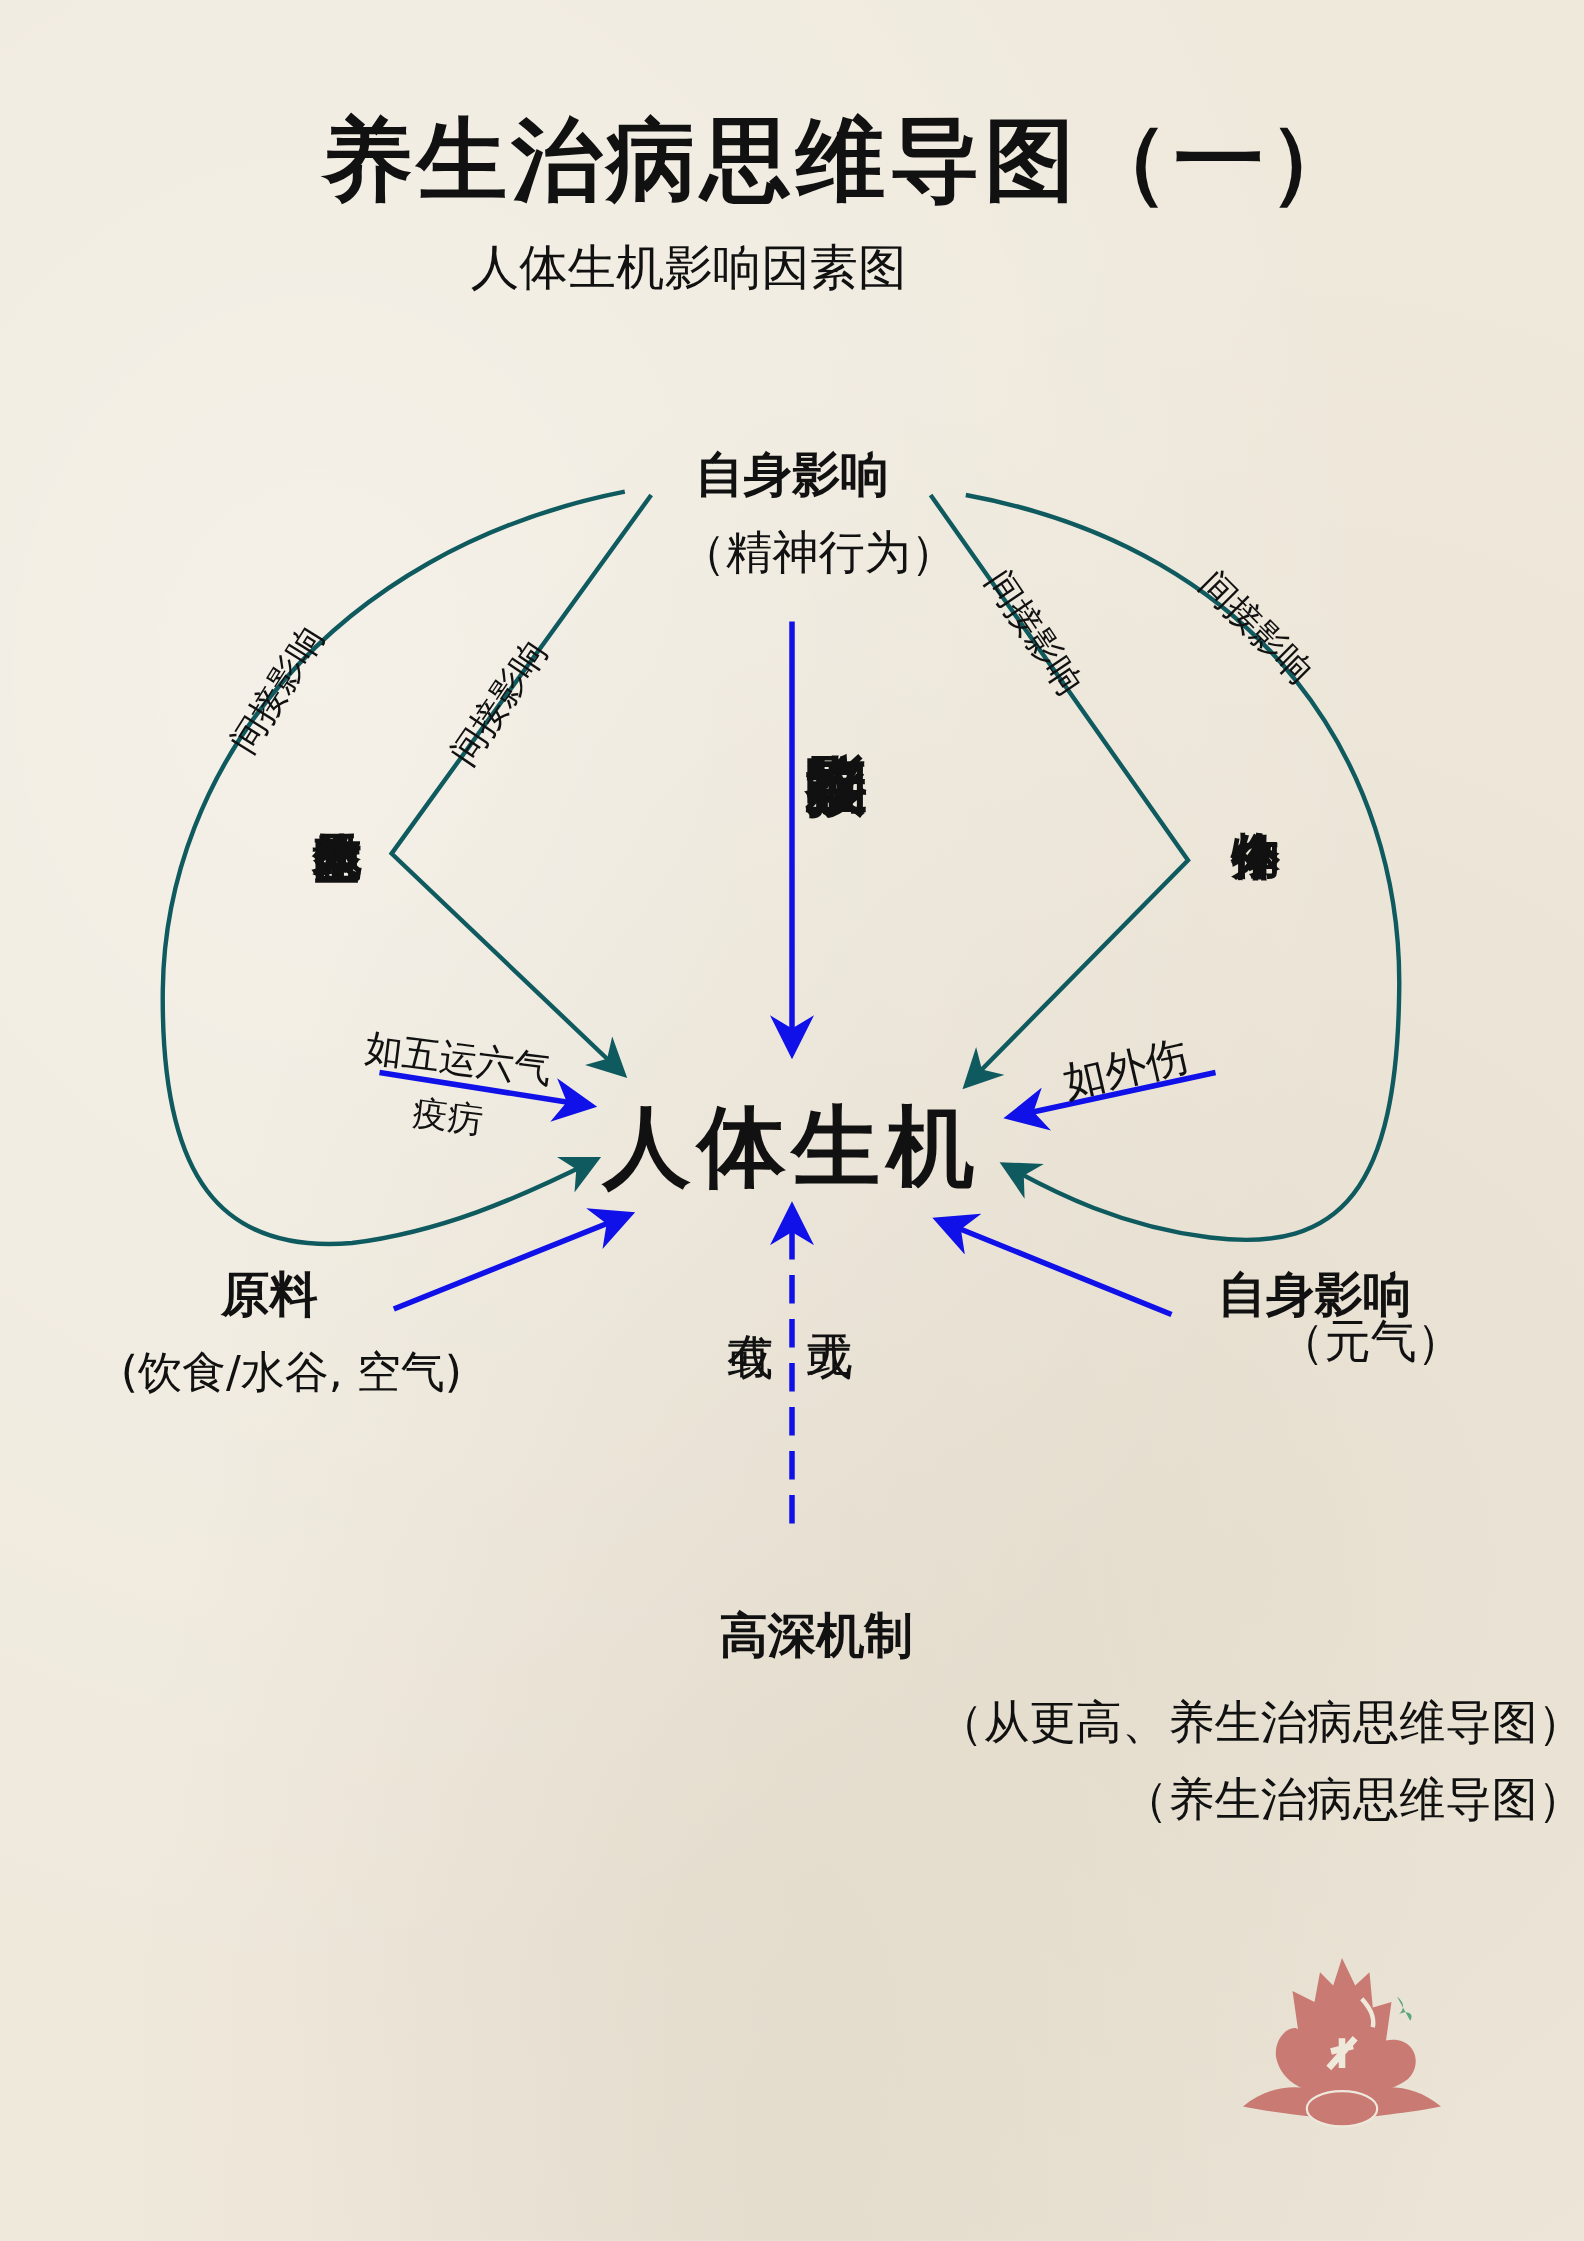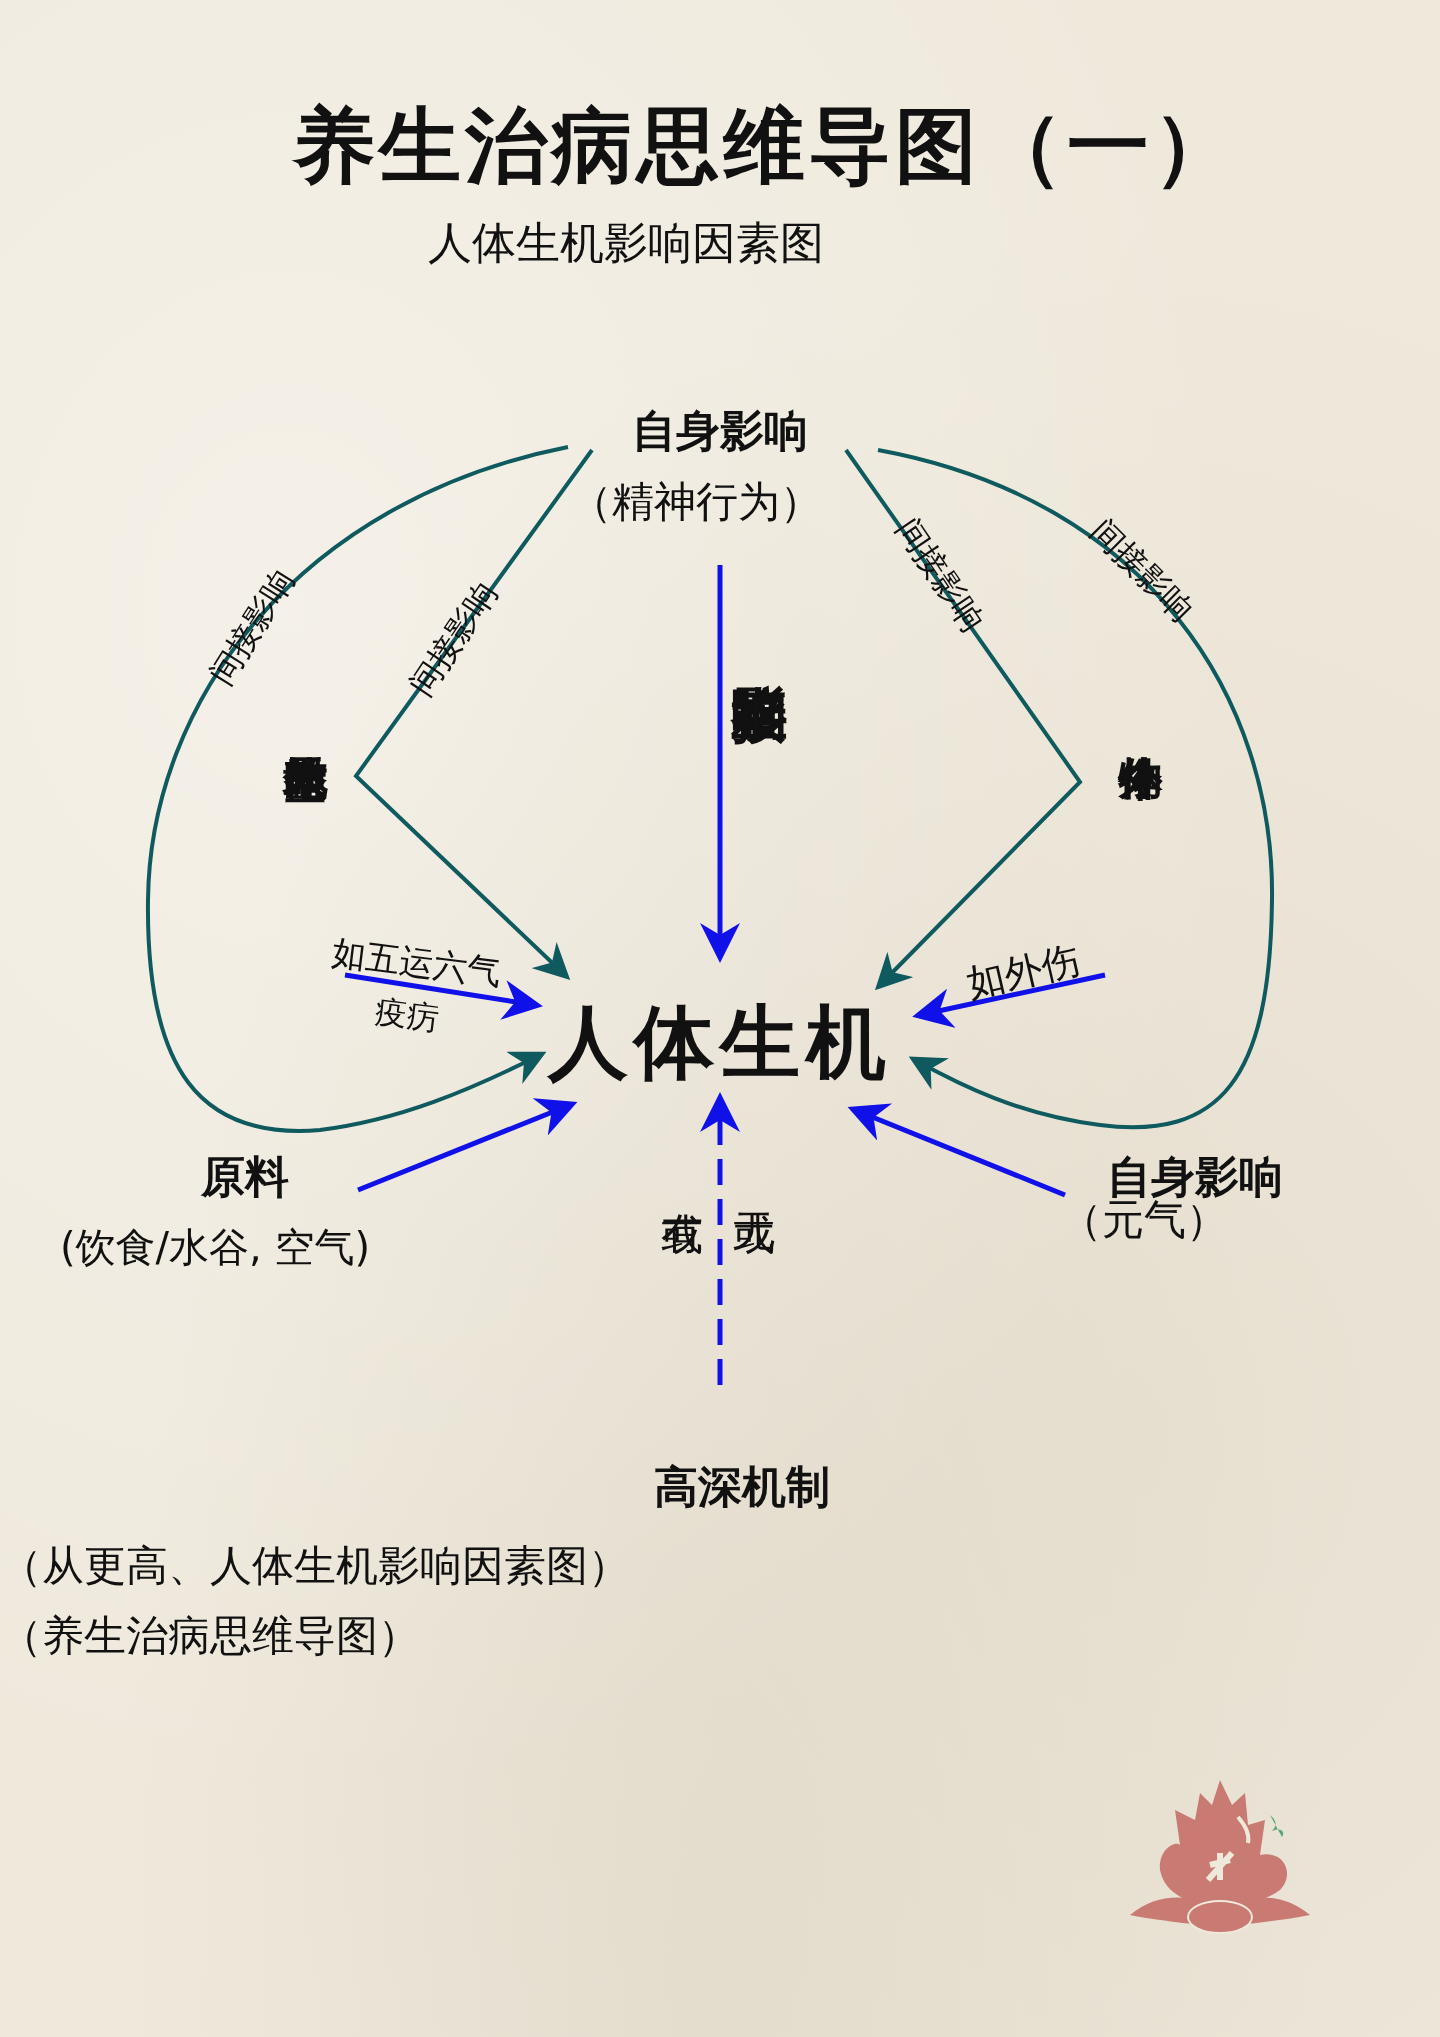--- a/index.html
+++ b/index.html
@@ -10,21 +10,21 @@
         radial-gradient(ellipse at 20% 30%, rgba(255,255,255,0.35), transparent 60%),
         radial-gradient(ellipse at 80% 70%, rgba(210,200,180,0.25), transparent 60%),
         radial-gradient(ellipse at 50% 100%, rgba(200,190,170,0.25), transparent 60%);
       font-family: "DejaVu Sans", "Liberation Sans", sans-serif;
       color: #111;
     }
     .abs { position: absolute; white-space: nowrap; }
     .title { left: 0; width: 1440px; top: 92px; text-align: center; font-size: 82px; font-weight: bold; letter-spacing: 4px; margin-left: 46px; }
     .subtitle { left: 0; width: 1252px; top: 214px; text-align: center; font-size: 44px; }
     .node-main { font-size: 44px; font-weight: bold; text-align: center; }
-    .node-sub { font-size: 42px; text-align: left; }
+    .node-sub { font-size: 42px; text-align: right; }
     .vtext { writing-mode: vertical-rl; text-orientation: upright; font-weight: bold; }
     .center { left: 520px; top: 990px; width: 400px; text-align: center; font-size: 80px; font-weight: bold; letter-spacing: 6px; }
     .label-rot { font-size: 32px; color: #111; transform-origin: left top; }
     svg.diagram { position: absolute; left: 0; top: 0; }
     .logo { position: absolute; left: 1120px; top: 1765px; width: 200px; height: 180px; }
   </style>
 </head>
 <body>
 
 <svg class="diagram" width="1440" height="2037" viewBox="0 0 1440 2037">
@@ -83,21 +83,21 @@
 <div class="abs node-main" style="left:140px; top:1148px; width:210px;">原料</div>
 <div class="abs node-sub" style="left:60px; top:1220px; width:360px; font-size:40px;">(饮食/水谷, 空气)</div>
 
 <div class="abs vtext" style="left:660px; top:1180px; font-size:42px; font-weight:normal; line-height:44px;">或有</div>
 <div class="abs vtext" style="left:732px; top:1180px; font-size:42px; font-weight:normal; line-height:44px;">或无</div>
 
 <div class="abs node-main" style="left:1060px; top:1148px; width:270px;">自身影响</div>
 <div class="abs node-sub" style="left:1060px; top:1192px; width:270px;font-family:Liberation Serif, serif;">（元气）</div>
 
 <div class="abs node-main" style="left:0; width:1440px; top:1458px;padding-left:22px;">高深机制</div>
-<div class="abs node-sub" style="left:0; width:1440px; top:1538px;">（从更高、人体生机影响因素图）</div>
+<div class="abs node-sub" style="left:0; width:1440px; top:1538px;">（从更高、养生治病思维导图）</div>
 <div class="abs node-sub" style="left:0; width:1440px; top:1608px;">（养生治病思维导图）</div>
 
 <svg class="logo" viewBox="0 0 200 180">
   <path d="M100,15 L112,40 L125,28 L128,60 L145,55 L140,90 C165,85 175,110 160,125 C140,140 110,140 100,140 C70,140 45,130 40,105 C38,85 55,75 60,80 L55,45 L75,55 L80,28 L92,40 Z" fill="#c97a72"></path>
   <path d="M90,100 L110,95 M100,88 L100,115 M88,115 L112,88" stroke="#efe9dc" stroke-width="6" fill="none"></path>
   <path d="M118,52 C125,60 130,68 128,78" stroke="#efe9dc" stroke-width="4" fill="none"></path>
   <path d="M150,50 C156,55 158,60 152,66 C160,62 166,66 162,72" fill="#5aa878"></path>
   <path d="M10,150 C40,125 75,130 100,145 C125,130 160,125 190,150 C150,158 120,158 100,165 C80,158 50,158 10,150 Z" fill="#c97a72"></path>
   <ellipse cx="100" cy="152" rx="32" ry="16" fill="#c97a72" stroke="#efe9dc" stroke-width="2"></ellipse>
 </svg>

